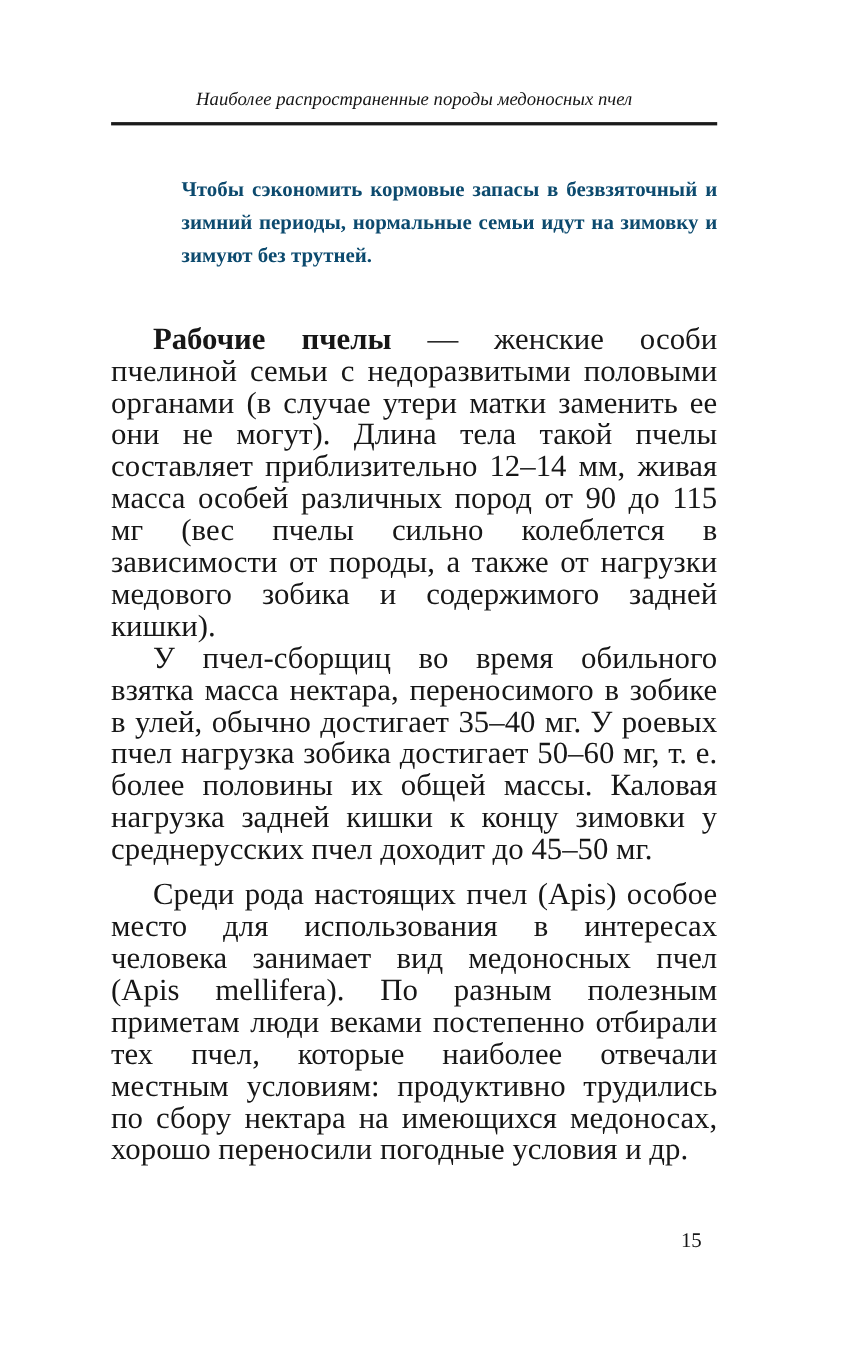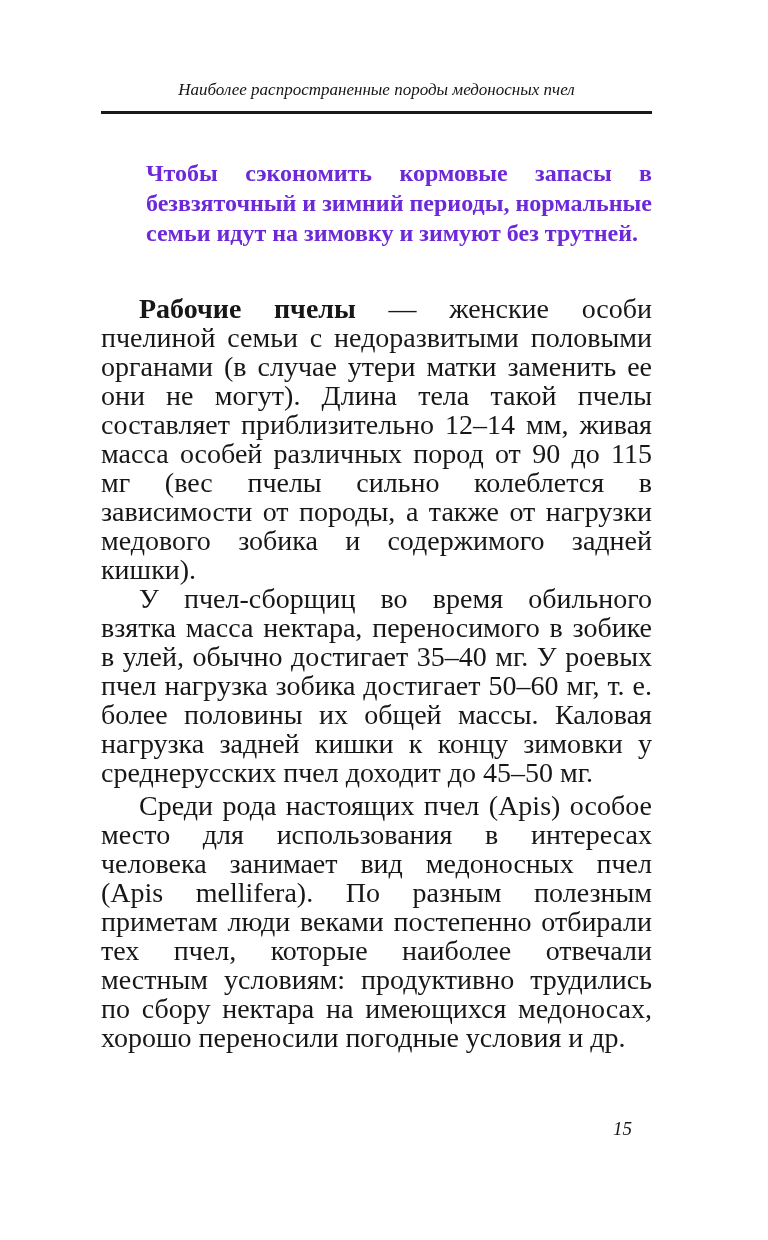--- a/index.html
+++ b/index.html
@@ -27,26 +27,26 @@
     line-height: 20px;
     color: #141414;
   }
   .header-rule {
     margin-top: 11px;
     height: 3px;
     background: #1a1a1a;
     border: none;
   }
   .callout {
-    margin-left: 45px;
+    margin-left: 64px;
     font-weight: bold;
-    font-size: 24px;
+    font-size: 19px;
     line-height: 30px;
     text-align: justify;
-    color: #6d28d9;
+    color: #0c4a6e;
   }
   .callout-top { margin-top: 44px; }
   .callout-bottom { margin-top: 44px; }
   .body-para {
     font-size: 28px;
     line-height: 29px;
     text-align: justify;
     text-indent: 38px;
     color: #171717;
   }
@@ -54,30 +54,29 @@
   .section-heading {
     margin-top: 36px;
     text-align: center;
     font-family: "Liberation Sans", "DejaVu Sans", sans-serif;
     font-weight: bold;
     font-size: 24px;
     line-height: 32px;
     color: #111111;
   }
   .section-heading span { display: block; }
-  .after-heading { margin-top: 4px; }
+  .after-heading { margin-top: 12px; }
   .page-number {
     position: absolute;
     top: 1118px;
-    right: 132px;
+    right: 126px;
     font-size: 19px;
     line-height: 22px;
     color: #171717;
     font-family: "Liberation Serif", "DejaVu Serif", serif;
-    font-style: italic;
   }
 </style>
 </head>
 <body>
 
 <div class="page">
   <div class="content">
 
     <div class="running-header">Наиболее распространенные породы медоносных пчел</div>
 

